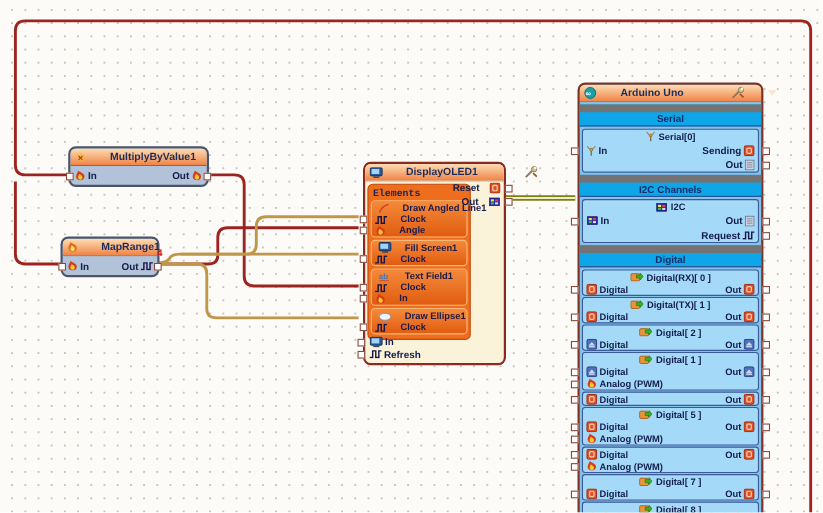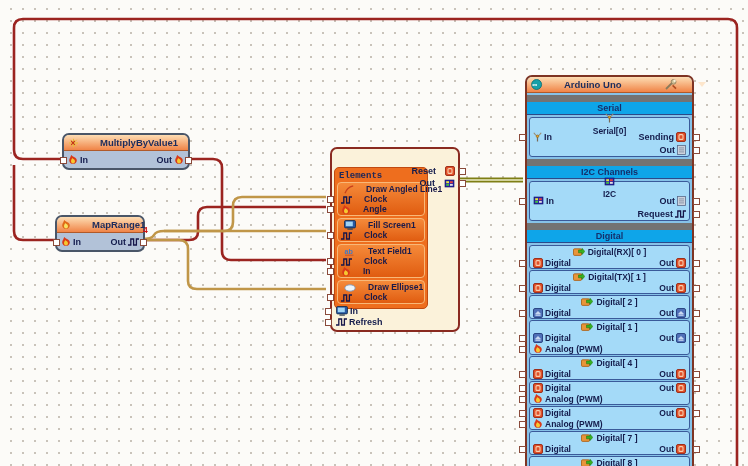--- a/index.html
+++ b/index.html
@@ -42,21 +42,21 @@
   .rpin{position:absolute;right:3px;height:10px;display:flex;align-items:center;gap:9px;
     font-size:9px;font-weight:bold;color:#141c4c;z-index:4;}
   .bpin{position:absolute;left:4px;height:11px;display:flex;align-items:center;gap:2px;
     font-size:9px;font-weight:bold;color:#141c4c;z-index:4;}
   
   .ard-hdr{height:12px;line-height:12px;margin:2px 0;text-align:center;font-size:9px;font-weight:bold;
     color:#14306c;background:#0ea5e9;border-top:7px solid #737373;border-bottom:1px solid #2a4a8a;}
   .chan{margin:0 2px 1px 2px;border:1px solid #3a5a9a;border-radius:3px;background:#a4daf8;}
   .chan-label{display:flex;justify-content:center;align-items:center;gap:3px;height:11px;
     font-size:8.5px;font-weight:bold;color:#141c4c;white-space:nowrap;}
-  .chan.big .chan-label{height:12px;flex-direction:column;}
+  .chan.big .chan-label{height:12px;}
   .chan-row{position:relative;display:flex;justify-content:space-between;align-items:center;
     height:11px;padding:0 3px;font-size:8.5px;font-weight:bold;color:#141c4c;}
   .chan.big .chan-row{height:13px;font-size:9px;}
   .chan-row .lp,.chan-row .rp{display:flex;align-items:center;gap:2px;white-space:nowrap;}
   .chan-row.only-r{justify-content:flex-end;}
   .pl{left:-11px;top:50%;margin-top:-3px;}
   .pr{right:-11px;top:50%;margin-top:-3px;}
 </style>
 </head>
 <body>
@@ -147,20 +147,39 @@
         <span class="ic">
             <svg width="11" height="8" viewBox="0 0 11 8">
               <polyline points="0,7 2.8,7 2.8,1 5.6,1 5.6,7 8.4,7 8.4,1 11,1" fill="none" stroke="#16164a" stroke-width="1.3"></polyline>
             </svg>
           </span>
       </span>
     </div>
   </div>
 
   <div class="blk blk-oled" id="blk-oled" style="left:330px;top:147px;width:126px;height:181px;">
+    <div class="btitle">
+      <span class="ic">
+          <svg width="12" height="10" viewBox="0 0 12 10">
+            <rect x="0.5" y="0.5" width="11" height="7.4" rx="1.2" fill="#2858a0" stroke="#102848" stroke-width="0.8"></rect>
+            <rect x="1.8" y="1.6" width="7" height="4.6" fill="#a0d4f4"></rect>
+            <rect x="3.4" y="8.4" width="5.4" height="1.3" fill="#344454"></rect>
+          </svg>
+        </span>
+      <span>DisplayOLED1</span>
+      <span class="spacer"></span>
+      <span class="ic">
+          <svg width="13" height="11" viewBox="0 0 13 11">
+            <path d="M2 10 L8 4" stroke="#8a7a5a" stroke-width="1.8"></path>
+            <circle cx="9.6" cy="2.8" r="2.4" fill="#cfc096" stroke="#8a7a5a" stroke-width="0.8"></circle>
+            <circle cx="10.6" cy="1.8" r="1.2" fill="#fbf2da"></circle>
+            <path d="M8.6 6.4 L12 9.6" stroke="#b04a20" stroke-width="1.6"></path>
+          </svg>
+        </span>
+    </div>
     <div class="elements" id="oled-elements">
       <div class="el-hdr">Elements</div>
     <div class="el-panel">
           <div class="el-name">
             <span class="ic">
               <svg width="10" height="9" viewBox="0 0 10 9">
                 <path d="M1 8.2 Q3 2.4 9.2 0.8" fill="none" stroke="#c8401c" stroke-width="1.3"></path>
               </svg>
             </span>
             <span>Draw Angled Line1</span>
@@ -569,53 +588,53 @@
                   <path d="M3.2 0 C4.5 1.8 8.8 2.2 8.8 5.4 C8.8 7.4 7.2 8.8 5 8.8 C2.8 8.8 1.2 7.4 1.2 5.4 C1.2 3.8 2.2 2.6 2.6 1.4 Z" fill="#d93a18"></path>
                   <path d="M4.2 3 C5 4 7 4.4 7 6.2 C7 7.6 6 8.3 5 8.3 C4 8.3 3 7.6 3 6.2 C3 5 3.8 4 4.2 3 Z" fill="#f6c830"></path>
                 </svg>
               </span>
               <span>Analog (PWM)</span>
             </span>
             <span class="pinsq pl"></span>
           </div>
         </div>
         <div class="chan">
+          <div class="chan-row">
+            <span class="lp">
+              <span class="ic">
+                <svg width="10" height="10" viewBox="0 0 10 10">
+                  <rect x="0.5" y="0.5" width="9" height="9" rx="1.5" fill="#e05028" stroke="#98240e" stroke-width="0.9"></rect>
+                  <rect x="3" y="2.6" width="4" height="4.8" rx="1" fill="none" stroke="#f8d0b0" stroke-width="1.1"></rect>
+                </svg>
+              </span>
+              <span>Digital</span>
+            </span>
+            <span class="pinsq pl"></span>
+            <span class="rp">
+              <span>Out</span>
+              <span class="ic">
+                <svg width="10" height="10" viewBox="0 0 10 10">
+                  <rect x="0.5" y="0.5" width="9" height="9" rx="1.5" fill="#e05028" stroke="#98240e" stroke-width="0.9"></rect>
+                  <rect x="3" y="2.6" width="4" height="4.8" rx="1" fill="none" stroke="#f8d0b0" stroke-width="1.1"></rect>
+                </svg>
+              </span>
+            </span>
+            <span class="pinsq pr"></span>
+          </div>
+        </div>
+        <div class="chan">
           <div class="chan-label">
             <span class="ic">
               <svg width="12" height="9" viewBox="0 0 12 9">
                 <rect x="0.5" y="1.8" width="8" height="6.6" rx="1" fill="#e8953a" stroke="#a85a10" stroke-width="0.8"></rect>
                 <path d="M5.5 3 L9 3 L9 1.2 L11.8 4.4 L9 7.6 L9 5.8 L5.5 5.8 Z" fill="#38b020" stroke="#1a7008" stroke-width="0.5"></path>
               </svg>
             </span>
-            <span>Digital[ 4 ]</span>
-          </div>
-          <div class="chan-row">
-            <span class="lp">
-              <span class="ic">
-                <svg width="10" height="10" viewBox="0 0 10 10">
-                  <rect x="0.5" y="0.5" width="9" height="9" rx="1.5" fill="#e05028" stroke="#98240e" stroke-width="0.9"></rect>
-                  <rect x="3" y="2.6" width="4" height="4.8" rx="1" fill="none" stroke="#f8d0b0" stroke-width="1.1"></rect>
-                </svg>
-              </span>
-              <span>Digital</span>
-            </span>
-            <span class="pinsq pl"></span>
-            <span class="rp">
-              <span>Out</span>
-              <span class="ic">
-                <svg width="10" height="10" viewBox="0 0 10 10">
-                  <rect x="0.5" y="0.5" width="9" height="9" rx="1.5" fill="#e05028" stroke="#98240e" stroke-width="0.9"></rect>
-                  <rect x="3" y="2.6" width="4" height="4.8" rx="1" fill="none" stroke="#f8d0b0" stroke-width="1.1"></rect>
-                </svg>
-              </span>
-            </span>
-            <span class="pinsq pr"></span>
-          </div>
-        </div>
-        <div class="chan">
+            <span>Digital[ 5 ]</span>
+          </div>
           <div class="chan-row">
             <span class="lp">
               <span class="ic">
                 <svg width="10" height="10" viewBox="0 0 10 10">
                   <rect x="0.5" y="0.5" width="9" height="9" rx="1.5" fill="#e05028" stroke="#98240e" stroke-width="0.9"></rect>
                   <rect x="3" y="2.6" width="4" height="4.8" rx="1" fill="none" stroke="#f8d0b0" stroke-width="1.1"></rect>
                 </svg>
               </span>
               <span>Digital</span>
             </span>

